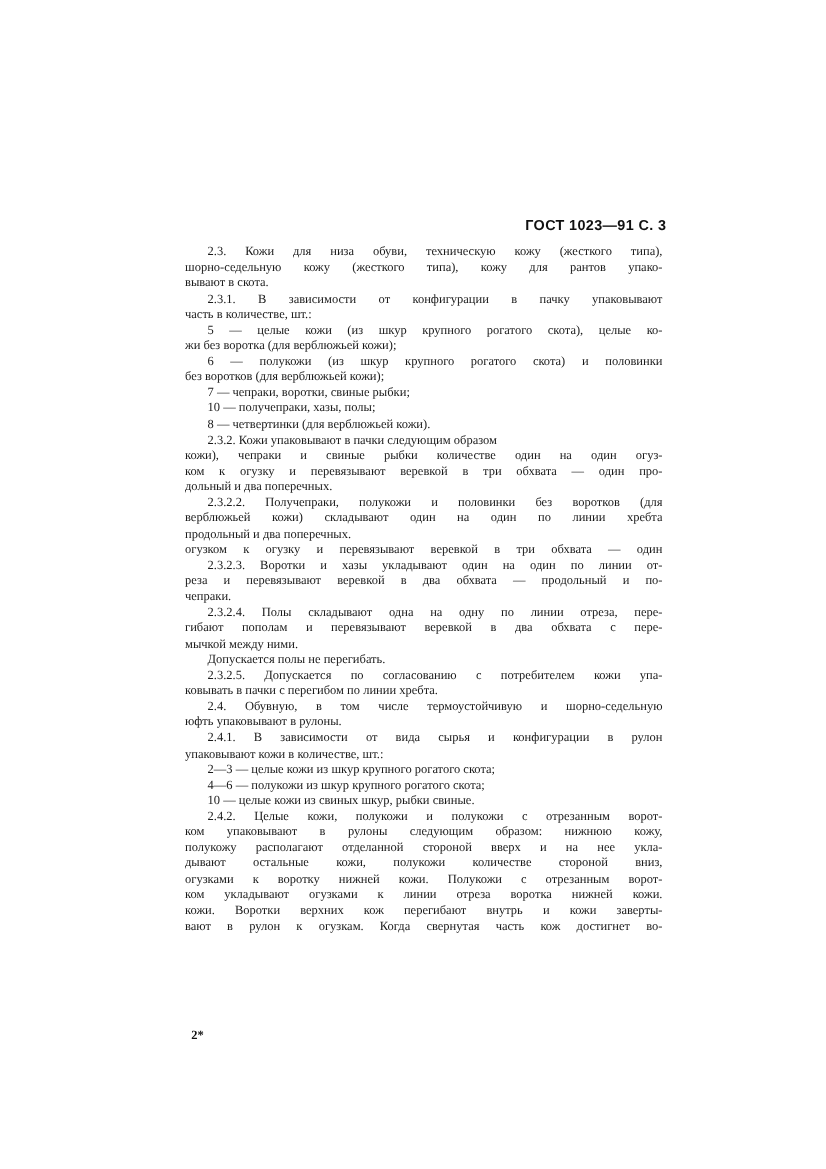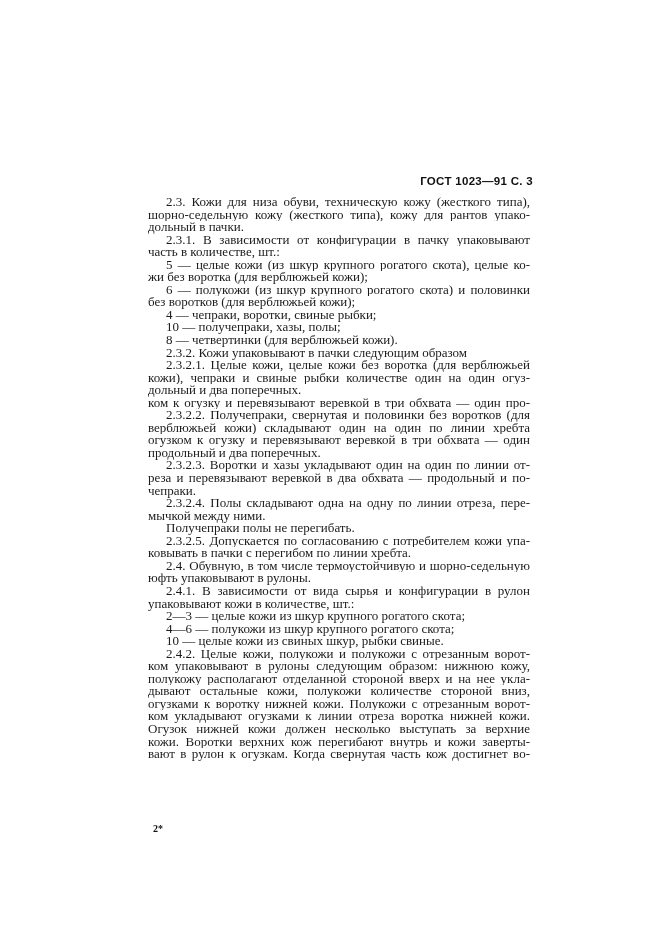--- a/index.html
+++ b/index.html
@@ -32,21 +32,21 @@
       font-weight: bold;
       font-size: 11.5px;
       letter-spacing: 0.3px;
       color: #111;
     }
     .body-text {
       position: absolute;
       top: 196px;
       left: 148px;
       width: 382px;
-      font-size: 13px;
+      font-size: 10px;
       line-height: 12.55px;
       text-align: justify;
       text-align-last: left;
     }
     .line {
       display: block;
       white-space: nowrap;
       height: 12.55px;
     }
     .line.justify {
@@ -68,59 +68,58 @@
   </style>
 </head>
 <body>
 
 <div class="page">
   <div class="header">ГОСТ 1023—91 С. 3</div>
 
   <div class="body-text" id="body-text">
       <span class="line indent justify">2.3. Кожи для низа обуви, техническую кожу (жесткого типа),</span>
       <span class="line justify">шорно-седельную кожу (жесткого типа), кожу для рантов упако-</span>
-      <span class="line">дольный в пачки.</span>
+      <span class="line">вывают в скота.</span>
       <span class="line indent justify">2.3.1. В зависимости от конфигурации в пачку упаковывают</span>
       <span class="line">часть в количестве, шт.:</span>
       <span class="line indent justify">5 — целые кожи (из шкур крупного рогатого скота), целые ко-</span>
       <span class="line">жи без воротка (для верблюжьей кожи);</span>
       <span class="line indent justify">6 — полукожи (из шкур крупного рогатого скота) и половинки</span>
       <span class="line">без воротков (для верблюжьей кожи);</span>
-      <span class="line indent">4 — чепраки, воротки, свиные рыбки;</span>
+      <span class="line indent">7 — чепраки, воротки, свиные рыбки;</span>
       <span class="line indent">10 — получепраки, хазы, полы;</span>
       <span class="line indent">8 — четвертинки (для верблюжьей кожи).</span>
       <span class="line indent">2.3.2. Кожи упаковывают в пачки следующим образом</span>
-      <span class="line indent justify">2.3.2.1. Целые кожи, целые кожи без воротка (для верблюжьей</span>
       <span class="line justify">кожи), чепраки и свиные рыбки количестве один на один огуз-</span>
+      <span class="line justify">ком к огузку и перевязывают веревкой в три обхвата — один про-</span>
       <span class="line">дольный и два поперечных.</span>
-      <span class="line justify">ком к огузку и перевязывают веревкой в три обхвата — один про-</span>
-      <span class="line indent justify">2.3.2.2. Получепраки, свернутая и половинки без воротков (для</span>
+      <span class="line indent justify">2.3.2.2. Получепраки, полукожи и половинки без воротков (для</span>
       <span class="line justify">верблюжьей кожи) складывают один на один по линии хребта</span>
+      <span class="line">продольный и два поперечных.</span>
       <span class="line justify">огузком к огузку и перевязывают веревкой в три обхвата — один</span>
-      <span class="line">продольный и два поперечных.</span>
       <span class="line indent justify">2.3.2.3. Воротки и хазы укладывают один на один по линии от-</span>
       <span class="line justify">реза и перевязывают веревкой в два обхвата — продольный и по-</span>
       <span class="line">чепраки.</span>
       <span class="line indent justify">2.3.2.4. Полы складывают одна на одну по линии отреза, пере-</span>
+      <span class="line justify">гибают пополам и перевязывают веревкой в два обхвата с пере-</span>
       <span class="line">мычкой между ними.</span>
-      <span class="line indent">Получепраки полы не перегибать.</span>
+      <span class="line indent">Допускается полы не перегибать.</span>
       <span class="line indent justify">2.3.2.5. Допускается по согласованию с потребителем кожи упа-</span>
       <span class="line">ковывать в пачки с перегибом по линии хребта.</span>
       <span class="line indent justify">2.4. Обувную, в том числе термоустойчивую и шорно-седельную</span>
       <span class="line">юфть упаковывают в рулоны.</span>
       <span class="line indent justify">2.4.1. В зависимости от вида сырья и конфигурации в рулон</span>
       <span class="line">упаковывают кожи в количестве, шт.:</span>
       <span class="line indent">2—3 — целые кожи из шкур крупного рогатого скота;</span>
       <span class="line indent">4—6 — полукожи из шкур крупного рогатого скота;</span>
       <span class="line indent">10 — целые кожи из свиных шкур, рыбки свиные.</span>
       <span class="line indent justify">2.4.2. Целые кожи, полукожи и полукожи с отрезанным ворот-</span>
       <span class="line justify">ком упаковывают в рулоны следующим образом: нижнюю кожу,</span>
       <span class="line justify">полукожу располагают отделанной стороной вверх и на нее укла-</span>
       <span class="line justify">дывают остальные кожи, полукожи количестве стороной вниз,</span>
       <span class="line justify">огузками к воротку нижней кожи. Полукожи с отрезанным ворот-</span>
       <span class="line justify">ком укладывают огузками к линии отреза воротка нижней кожи.</span>
-      <span class="line justify">Огузок нижней кожи должен несколько выступать за верхние</span>
       <span class="line justify">кожи. Воротки верхних кож перегибают внутрь и кожи заверты-</span>
       <span class="line justify">вают в рулон к огузкам. Когда свернутая часть кож достигнет во-</span>
     </div>
 
   <div class="footer-mark">2*</div>
 </div>
 
 </body></html>

